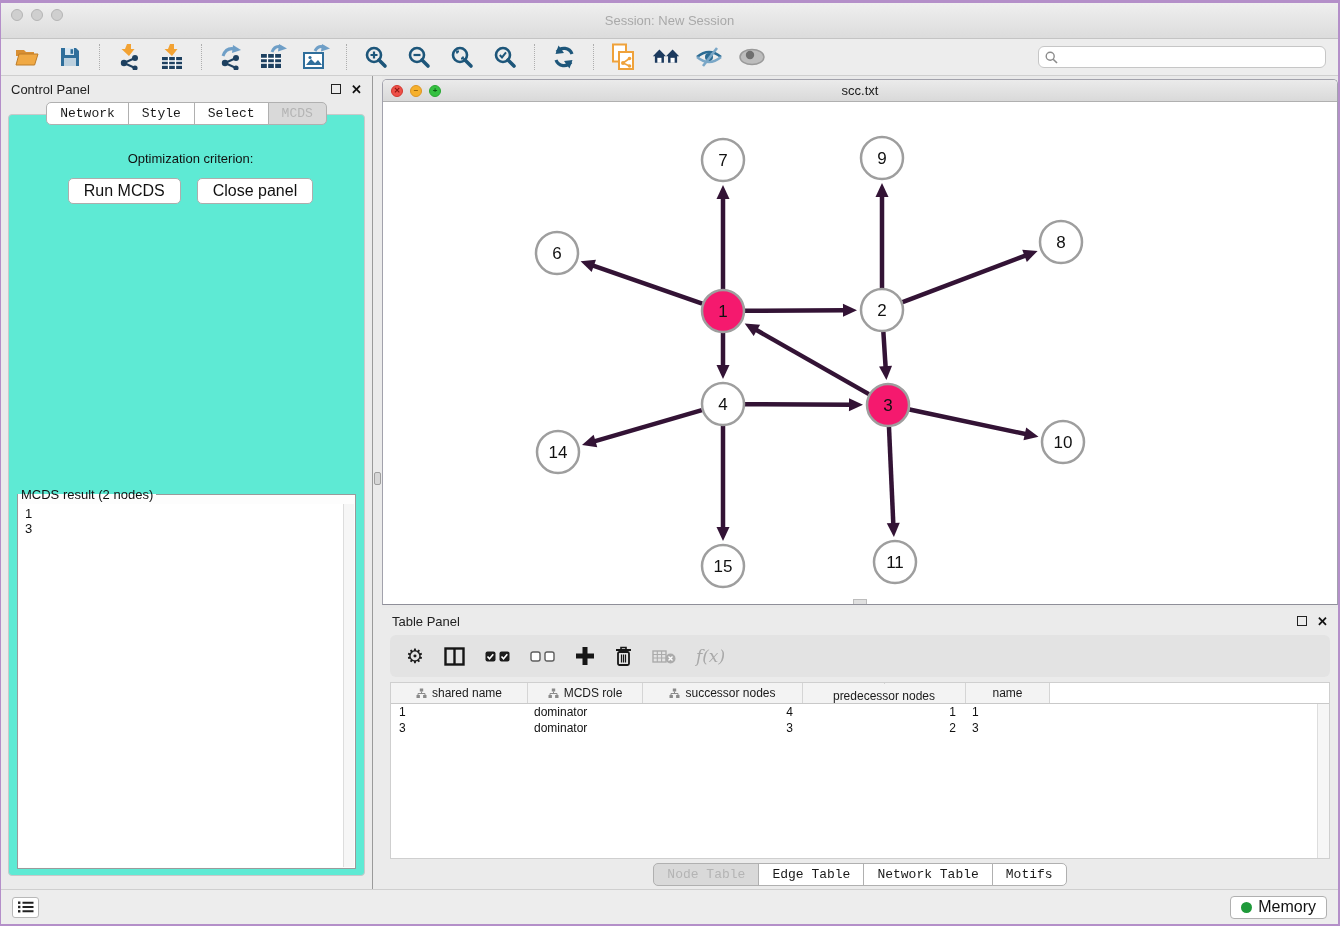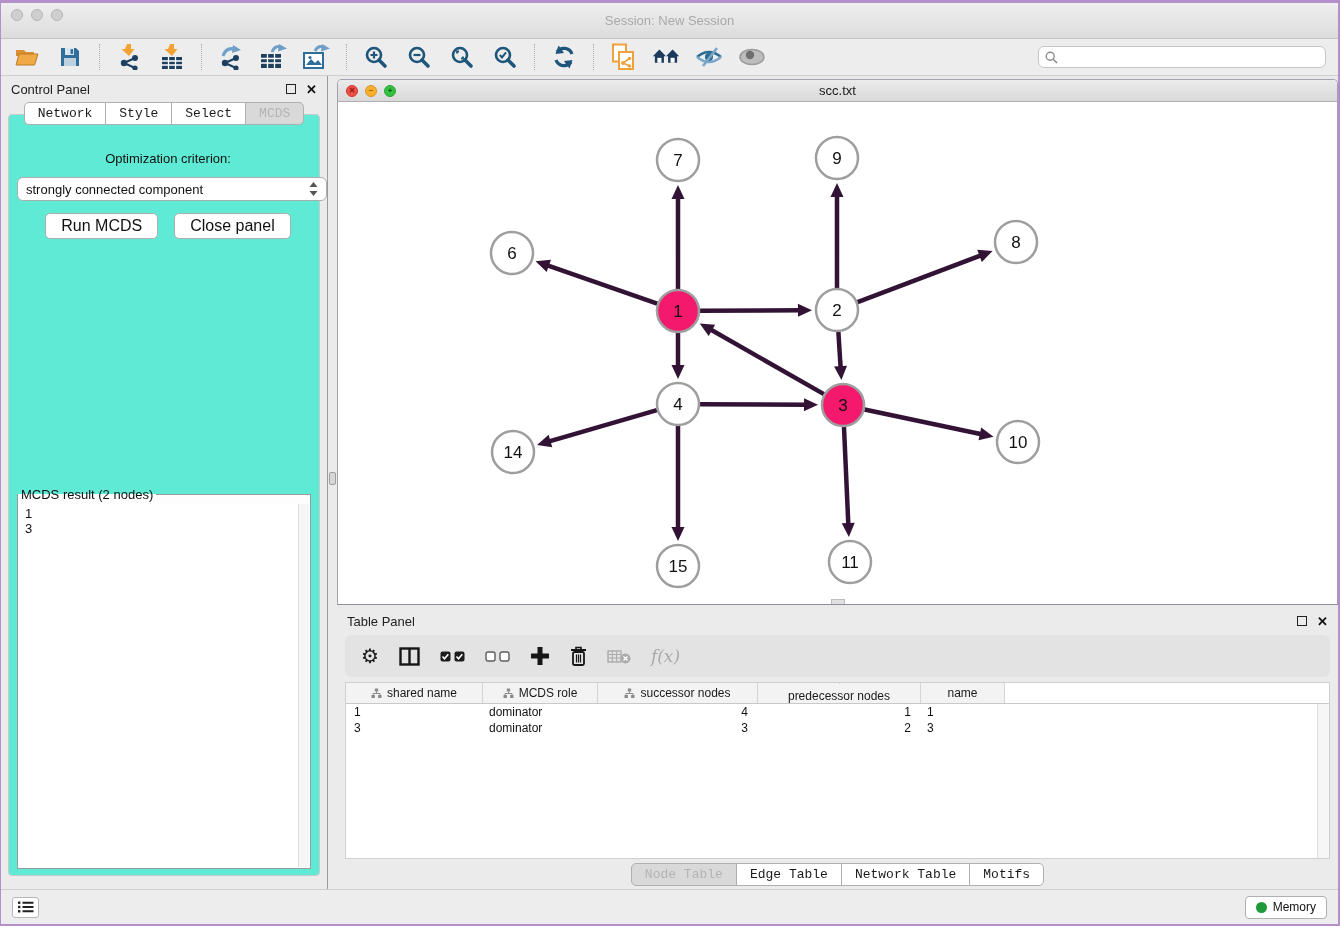--- a/index.html
+++ b/index.html
@@ -31,21 +31,21 @@
   .tsep { width:1px; height:26px; border-left:1px dotted #aeaeae; }
   .search {
     margin-left:auto; width:288px; height:22px; background:#fff;
     border:1px solid #c6c6c6; border-radius:6px;
     display:flex; align-items:center; padding:0 6px; gap:4px;
   }
   .search input { border:none; outline:none; flex:1; font-size:12px; background:transparent; font-family:"Liberation Sans",sans-serif; }
   
   .main { flex:1; display:flex; min-height:0; position:relative; }
   
-  .cpanel { width:327px; background:#ebebeb; border-right:1px solid #9a9a9a; display:flex; flex-direction:column; flex:0 0 auto; }
+  .cpanel { width:372px; background:#ebebeb; border-right:1px solid #9a9a9a; display:flex; flex-direction:column; flex:0 0 auto; }
   .panel-header { height:26px; display:flex; align-items:center; padding:0 10px; font-size:13px; color:#222; flex:0 0 auto; }
   .panel-header .sp { flex:1; }
   .float-ic { width:10px; height:10px; border:1.5px solid #222; margin-right:10px; }
   .close-ic { font-size:13px; font-weight:bold; color:#111; line-height:1; }
   .tabrow { display:flex; justify-content:center; position:relative; z-index:2; flex:0 0 auto;font-family:Liberation Mono, monospace; }
   .tab { background:#fff; border:1px solid #b0b0b0; padding:3px 13px; font-size:13px; margin-left:-1px; color:#1a1a1a; white-space:nowrap; }
   .tab:first-child { border-radius:5px 0 0 5px; margin-left:0; }
   .tab:last-child  { border-radius:0 5px 5px 0; }
   .tab.active { background:#d9d9d9; color:#b4b4b4; }
   .cp-content {
@@ -117,21 +117,21 @@
   .table-scroll { position:absolute; right:0; top:21px; bottom:0; width:12px; background:#f6f6f6; border-left:1px solid #ddd; }
   .tp-tabs { height:30px; display:flex; align-items:center; justify-content:center; flex:0 0 auto; }
   
   .statusbar {
     height:35px; background:#ededed; border-top:1px solid #cfcfcf;
     display:flex; align-items:center; padding:0 11px; flex:0 0 auto;
   }
   .listbtn { width:27px; height:21px; background:#fff; border:1px solid #b8b8b8; border-radius:3px; display:flex; align-items:center; justify-content:center; }
   .membtn {
     margin-left:auto; background:#fff; border:1px solid #b0b0b0; border-radius:4px;
-    height:23px; display:flex; align-items:center; gap:6px; padding:0 10px; font-size:12px; color:#111;
+    height:23px; display:flex; align-items:center; gap:6px; padding:0 10px; font-size:16px; color:#111;
   }
   .memdot { width:11px; height:11px; border-radius:50%; background:#1f9a3a; }
 </style>
 </head>
 <body>
 
 <div class="app">
 
   <div class="titlebar">
     <div class="lights">
@@ -292,28 +292,20 @@
         <span class="close-ic">✕</span>
       </div>
       <div class="tabrow">
           <div class="tab">Network</div>
           <div class="tab">Style</div>
           <div class="tab">Select</div>
           <div class="tab active">MCDS</div>
         </div>
       <div class="cp-content">
         <div class="opt-label">Optimization criterion:</div>
-        <div class="dropdown">
-          <span>strongly connected component</span>
-          <span class="sp"></span>
-          <svg width="9" height="14" viewBox="0 0 9 14">
-              <path d="M4.5 0 L8.5 5 H0.5z" fill="#555"></path>
-              <path d="M4.5 14 L0.5 9 H8.5z" fill="#555"></path>
-            </svg>
-        </div>
         <div class="btnrow">
           <button class="pbtn">Run MCDS</button>
           <button class="pbtn">Close panel</button>
         </div>
         <fieldset class="result">
           <legend>MCDS result (2 nodes)</legend>
           <div class="result-box">
             <pre>1
 3</pre>
             <div class="result-scroll"></div>

